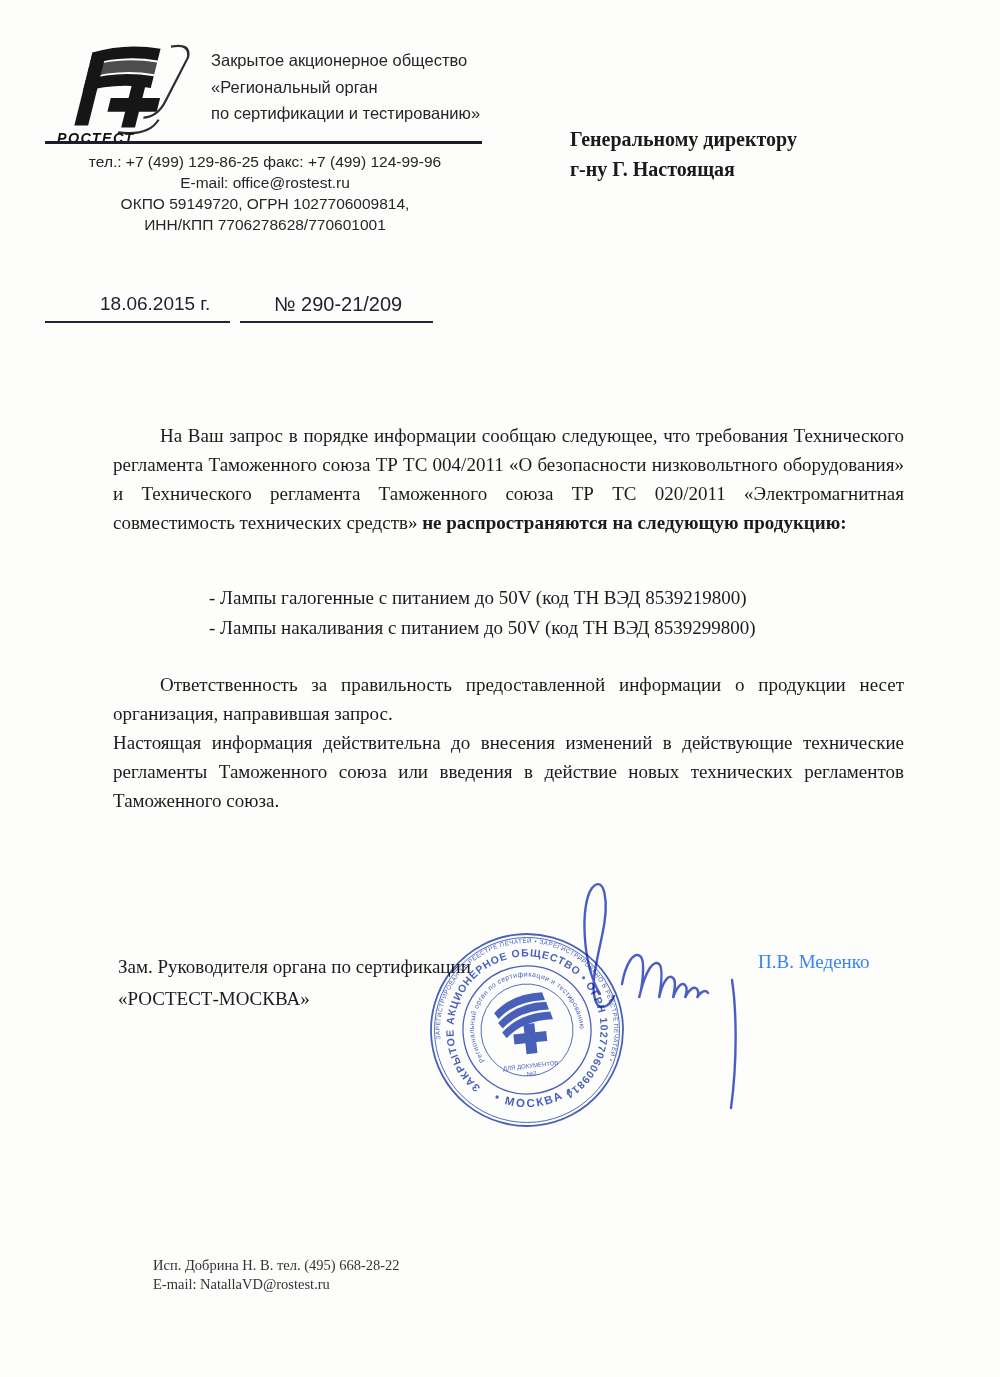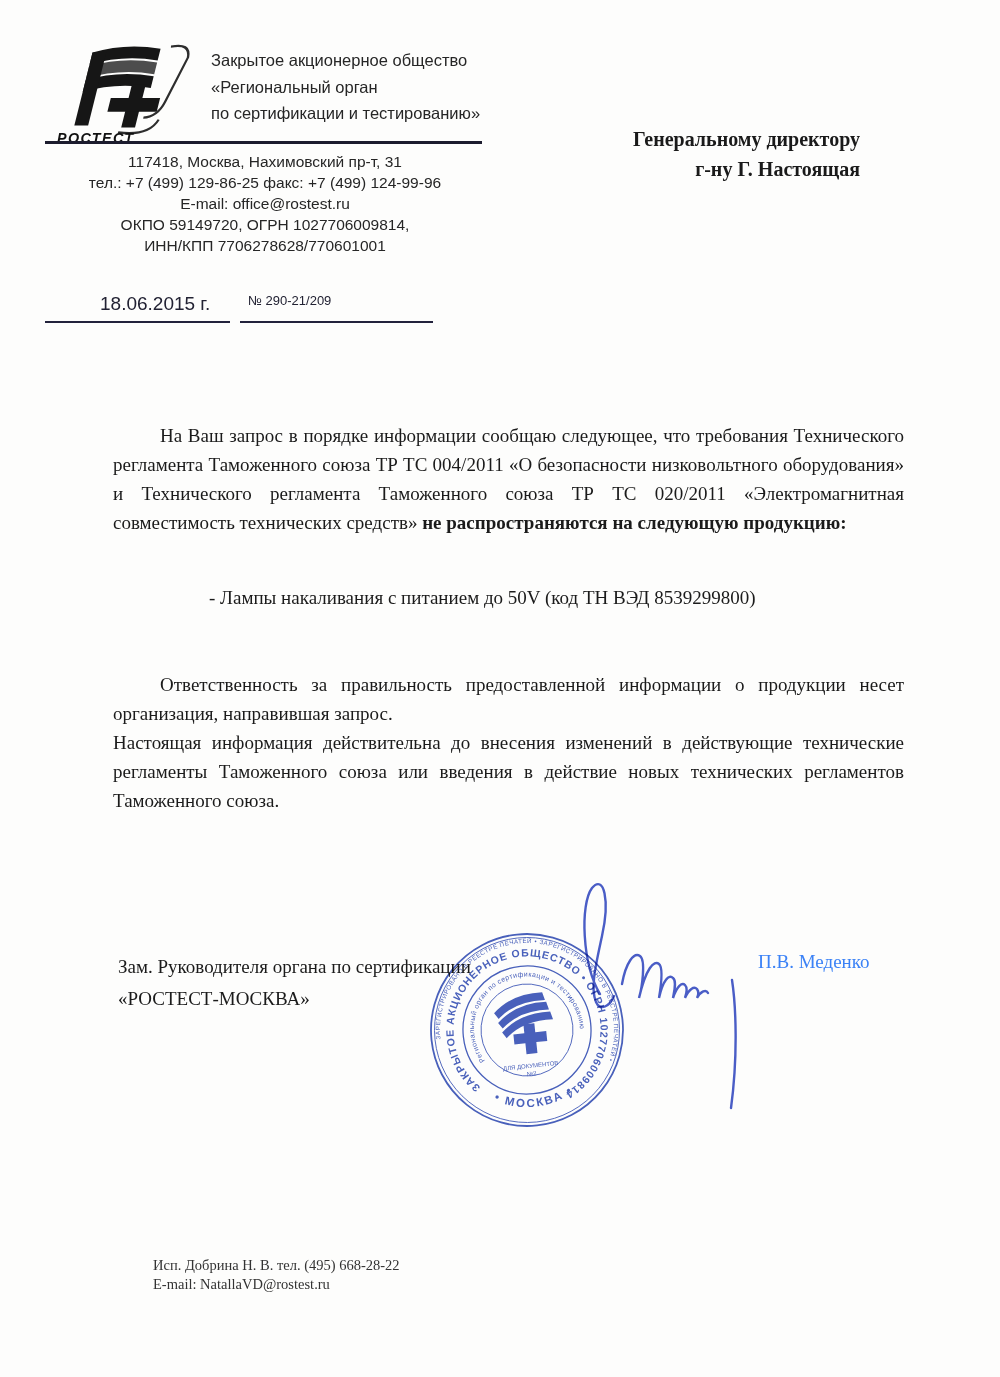--- a/index.html
+++ b/index.html
@@ -23,32 +23,32 @@
     background:#1c1c2e;
   }
   .contact-block{
     left:45px;top:151px;width:440px;
     text-align:center;
     font-family:"Liberation Sans", sans-serif;
     font-size:15.5px;line-height:21px;color:#262626;
   }
   .recipient{
     left:570px;top:124px;width:290px;
-    text-align:right;
+    text-align:left;
     font-size:20px;font-weight:bold;line-height:30px;color:#1a1a1a;
   }
   .ref-date{
     left:100px;top:293px;
     font-family:"Liberation Sans", sans-serif;
     font-size:19px;color:#222233;
   }
   .ref-number{
-    left:248px;top:293px;
-    font-family:"Liberation Sans", sans-serif;
-    font-size:13px;color:#222233;
+    left:274px;top:293px;
+    font-family:"Liberation Sans", sans-serif;
+    font-size:20px;color:#222233;
   }
   .ref-line{height:2px;background:#22223c;top:321px;}
   .ref-line1{left:45px;width:185px;}
   .ref-line2{left:240px;width:193px;}
   
   .para{
     left:113px;width:791px;
     font-size:19px;line-height:29px;
     text-align:justify;color:#1b1b1b;
   }
@@ -106,40 +106,40 @@
 
 <div class="abs org-name">
   <div>Закрытое акционерное общество</div>
   <div>«Региональный орган</div>
   <div>по сертификации и тестированию»</div>
 </div>
 
 <div class="abs header-rule"></div>
 
 <div class="abs contact-block">
-  <div>117418, Москва, Нахимовский пр-т, 31</div>
   <div>тел.: +7 (499) 129-86-25  факс: +7 (499) 124-99-96</div>
   <div>E-mail: office@rostest.ru</div>
   <div>ОКПО 59149720, ОГРН 1027706009814,</div>
   <div>ИНН/КПП 7706278628/770601001</div>
 </div>
 
 <div class="abs recipient">
   <div>Генеральному директору</div>
   <div>г-ну  Г. Настоящая</div>
 </div>
 
 <div class="abs ref-date">18.06.2015 г.</div>
 <div class="abs ref-number">№ 290-21/209</div>
 <div class="abs ref-line ref-line1"></div>
 <div class="abs ref-line ref-line2"></div>
 
 <div class="abs para p1"><span>На Ваш запрос в порядке информации сообщаю следующее, что требования Технического регламента Таможенного союза ТР ТС 004/2011 «О безопасности низковольтного оборудования» и Технического регламента Таможенного союза ТР ТС 020/2011 «Электромагнитная совместимость технических средств» </span><strong>не распространяются на следующую продукцию:</strong></div>
 
 <div class="abs product-list">
+  <div>- Лампы галогенные с питанием до 50V (код ТН ВЭД 8539219800)</div>
   <div>- Лампы накаливания с питанием до 50V (код ТН ВЭД 8539299800)</div>
 </div>
 
 <div class="abs para p23">
   <div class="indent-first">Ответственность за правильность предоставленной информации о продукции несет организация, направившая запрос.</div>
   <div class="no-indent">Настоящая информация действительна до внесения изменений в действующие технические регламенты Таможенного союза или введения в действие новых технических регламентов Таможенного союза.</div>
 </div>
 
 <div class="abs sig-title">
   <div>Зам. Руководителя органа по сертификации</div>

